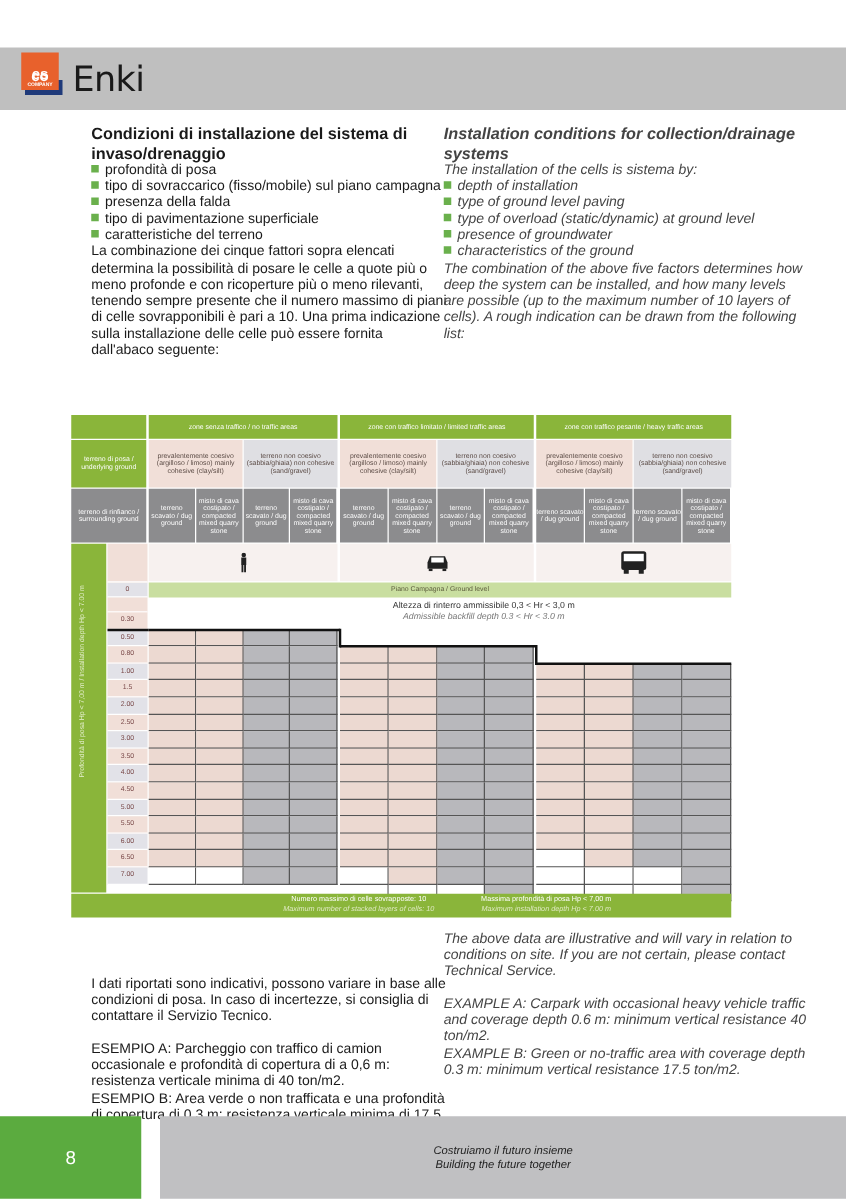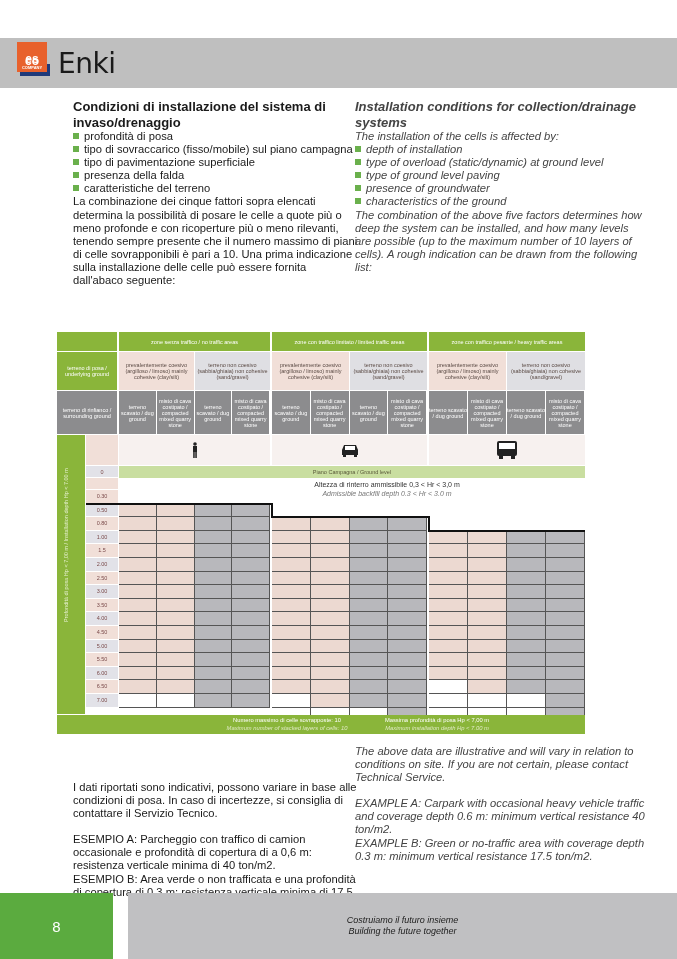--- a/index.html
+++ b/index.html
@@ -48,34 +48,34 @@
   <div class="t t2">es</div>
   <div class="t t3">COMPANY</div>
 </div>
 <div class="brand">Enki</div>
 
 <div class="col col-it">
   <div class="title">Condizioni di installazione del sistema di invaso/drenaggio</div>
   <div>
     <div><span class="bul"></span><span>profondità di posa</span></div>
     <div><span class="bul"></span><span>tipo di sovraccarico (fisso/mobile) sul piano campagna</span></div>
+    <div><span class="bul"></span><span>presenza della falda</span></div>
     <div><span class="bul"></span><span>tipo di pavimentazione superficiale</span></div>
-    <div><span class="bul"></span><span>presenza della falda</span></div>
     <div><span class="bul"></span><span>caratteristiche del terreno</span></div>
   </div>
   <p>La combinazione dei cinque fattori sopra elencati determina la possibilità di posare le celle a quote più o meno profonde e con ricoperture più o meno rilevanti, tenendo sempre presente che il numero massimo di piani di celle sovrapponibili è pari a 10. Una prima indicazione sulla installazione delle celle può essere fornita dall'abaco seguente:</p>
 </div>
 
 <div class="col col-en">
   <div class="title">Installation conditions for collection/drainage systems</div>
-  <p>The installation of the cells is affected by:</p>
+  <p>The installation of the cells is sistema by:</p>
   <div>
     <div><span class="bul"></span><span>depth of installation</span></div>
+    <div><span class="bul"></span><span>type of ground level paving</span></div>
     <div><span class="bul"></span><span>type of overload (static/dynamic) at ground level</span></div>
-    <div><span class="bul"></span><span>type of ground level paving</span></div>
     <div><span class="bul"></span><span>presence of groundwater</span></div>
     <div><span class="bul"></span><span>characteristics of the ground</span></div>
   </div>
   <p>The combination of the above five factors determines how deep the system can be installed, and how many levels are possible (up to the maximum number of 10 layers of cells). A rough indication can be drawn from the following list:</p>
 </div>
 
 <div class="table" id="abacus">
 
   <div class="cell green" style="left:0;top:0;width:60px;height:19px;"></div>
   <div class="cell green" style="left:0;top:20px;width:60px;height:38px;">terreno di posa / underlying ground</div>

